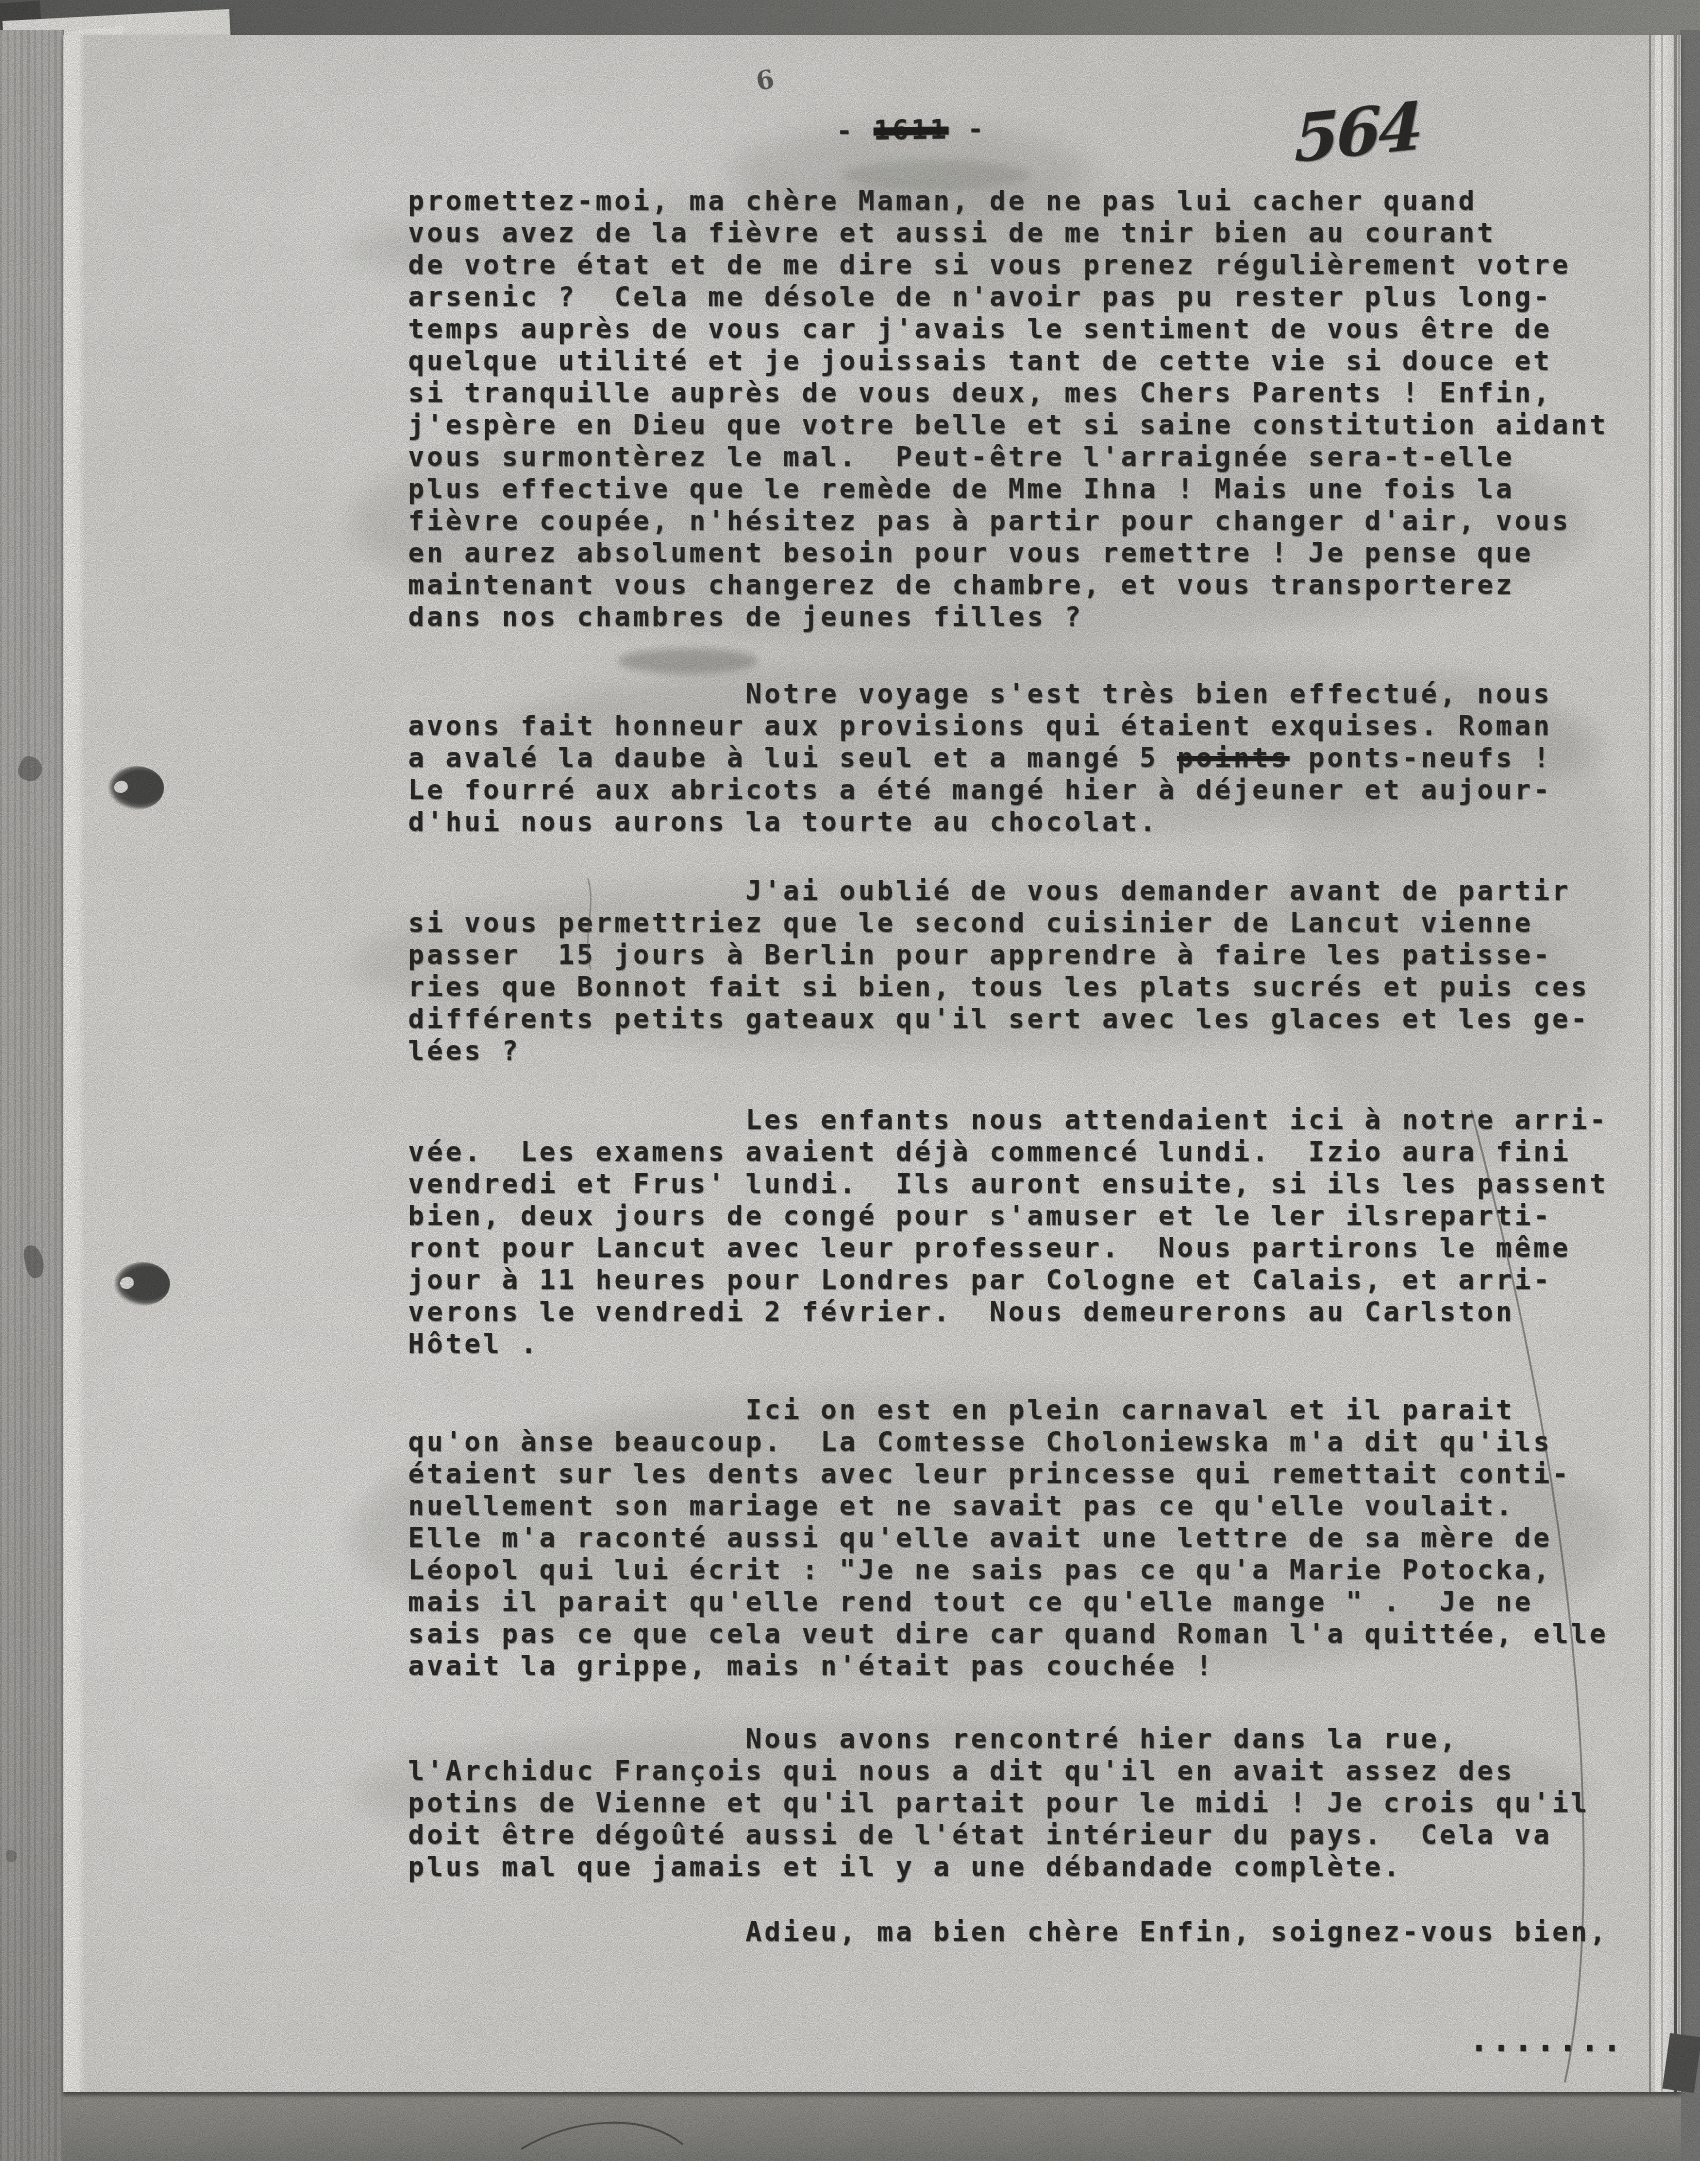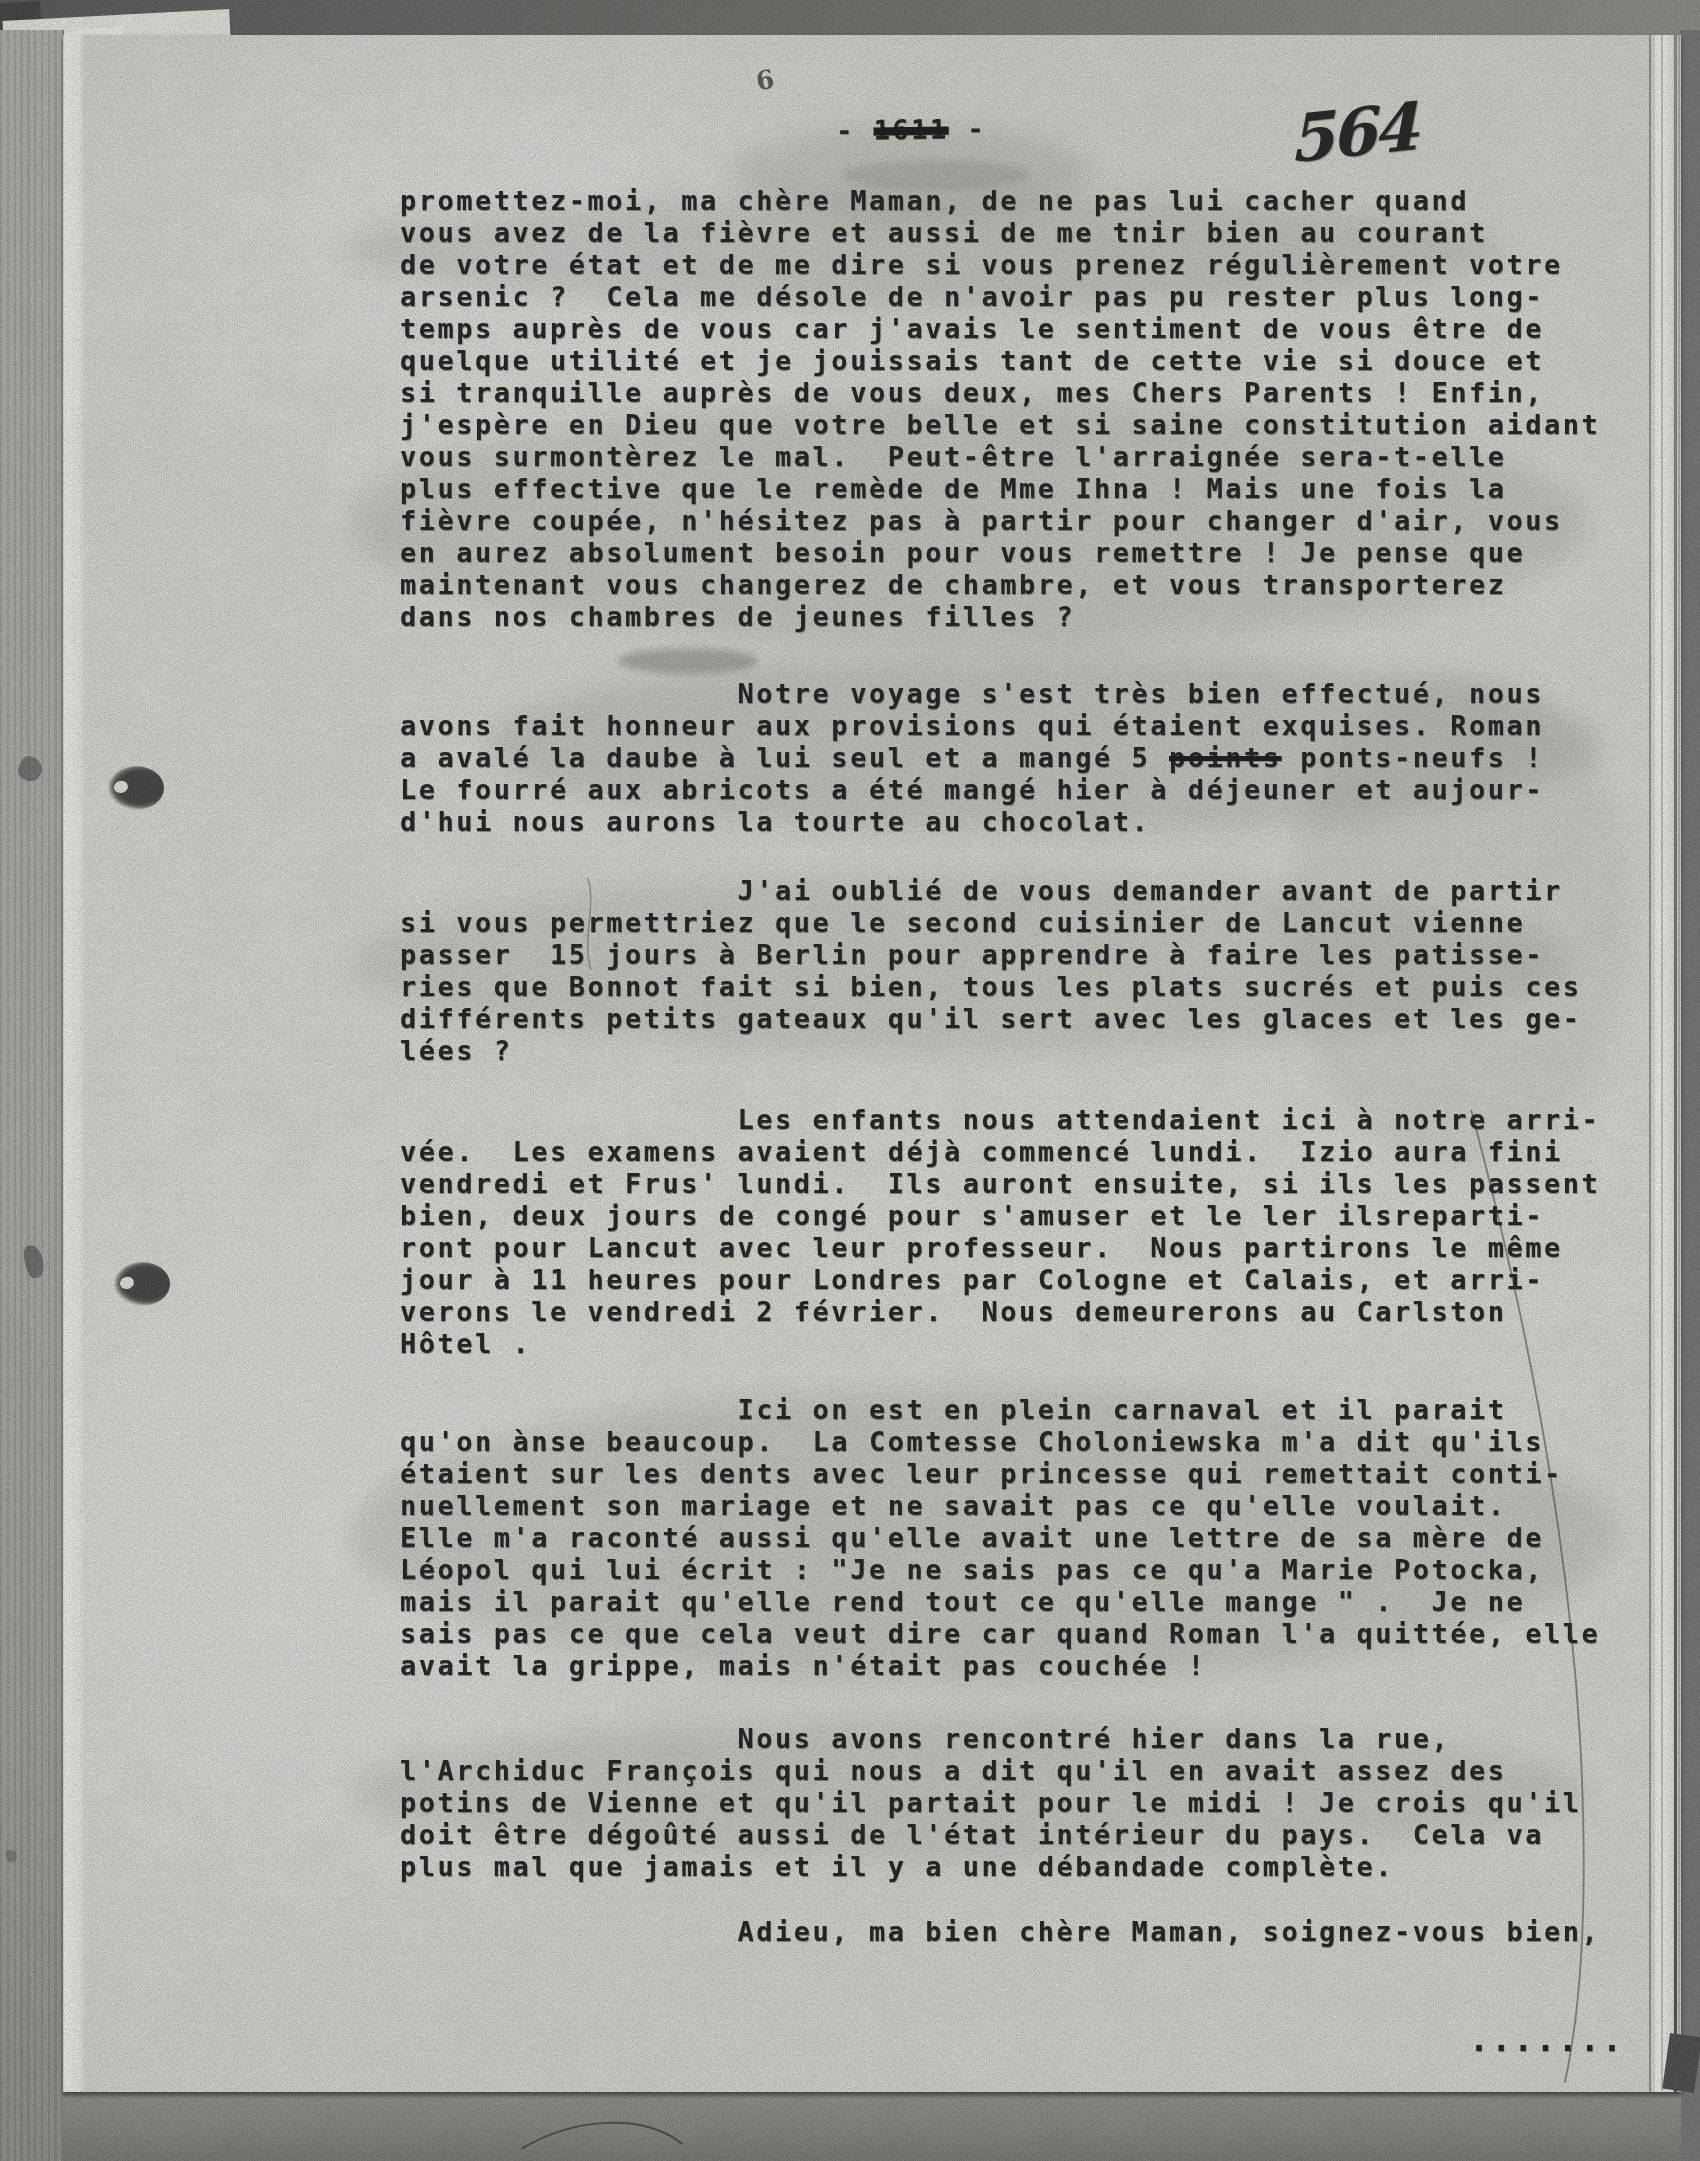--- a/index.html
+++ b/index.html
@@ -45,21 +45,21 @@
   .fold-edge{position:absolute;left:1615px;top:0;width:2.3px;height:2057px;background:rgba(150,150,146,.6);}
 
   
   .wash{position:absolute;filter:blur(12px);background:rgba(108,106,102,.16);border-radius:50%;}
   .smudge{position:absolute;filter:blur(3.8px);background:rgba(70,68,64,.30);border-radius:50%;}
 
   
   .typed{font-family:"DejaVu Sans Mono","Liberation Mono",monospace;font-size:27px;font-weight:700;
          letter-spacing:2.5px;color:#2b2927;white-space:pre;
          text-shadow:0.5px 0.6px 0.7px rgba(43,41,39,.45);}
-  .para{position:absolute;left:337px;}
+  .para{position:absolute;left:345px;}
   .line{height:32px;line-height:32px;}
   s{text-decoration:line-through;text-decoration-thickness:5.3px;text-decoration-color:#23211f;}
 
   .struck-number{position:absolute;left:773px;top:79px;transform:rotate(-0.8deg);}
   .struck-number s{text-decoration-thickness:7.6px;}
   .stray-mark{position:absolute;left:693px;top:30px;font-size:26px;font-weight:700;color:rgba(45,43,41,.7);transform:rotate(-10deg);font-family:"DejaVu Serif","Liberation Serif",serif;}
   .pagenum{position:absolute;left:1231px;top:59px;font-family:"DejaVu Serif","Liberation Serif",serif;
            font-style:italic;font-weight:700;font-size:65px;color:#2e2c2a;
            transform:rotate(-6deg) skewX(-6deg);letter-spacing:-3px;
            text-shadow:0.8px 0.8px 1.1px rgba(46,44,42,.5);}
@@ -109,21 +109,21 @@
     <div class="struck-number typed"><span>- </span><s>1611</s><span> -</span></div>
     <div class="pagenum">564</div>
 
     <div id="paragraphs">
         <div class="para typed" style="top: 150px;"><div class="line">promettez-moi, ma chère Maman, de ne pas lui cacher quand</div><div class="line">vous avez de la fièvre et aussi de me tnir bien au courant</div><div class="line">de votre état et de me dire si vous prenez régulièrement votre</div><div class="line">arsenic ?  Cela me désole de n'avoir pas pu rester plus long-</div><div class="line">temps auprès de vous car j'avais le sentiment de vous être de</div><div class="line">quelque utilité et je jouissais tant de cette vie si douce et</div><div class="line">si tranquille auprès de vous deux, mes Chers Parents ! Enfin,</div><div class="line">j'espère en Dieu que votre belle et si saine constitution aidant</div><div class="line">vous surmontèrez le mal.  Peut-être l'arraignée sera-t-elle</div><div class="line">plus effective que le remède de Mme Ihna ! Mais une fois la</div><div class="line">fièvre coupée, n'hésitez pas à partir pour changer d'air, vous</div><div class="line">en aurez absolument besoin pour vous remettre ! Je pense que</div><div class="line">maintenant vous changerez de chambre, et vous transporterez</div><div class="line">dans nos chambres de jeunes filles ?</div></div>
         <div class="para typed" style="top: 643px;"><div class="line">                  Notre voyage s'est très bien effectué, nous</div><div class="line">avons fait honneur aux provisions qui étaient exquises. Roman</div><div class="line">a avalé la daube à lui seul et a mangé 5 <s>points</s> ponts-neufs !</div><div class="line">Le fourré aux abricots a été mangé hier à déjeuner et aujour-</div><div class="line">d'hui nous aurons la tourte au chocolat.</div></div>
         <div class="para typed" style="top: 840px;"><div class="line">                  J'ai oublié de vous demander avant de partir</div><div class="line">si vous permettriez que le second cuisinier de Lancut vienne</div><div class="line">passer  15 jours à Berlin pour apprendre à faire les patisse-</div><div class="line">ries que Bonnot fait si bien, tous les plats sucrés et puis ces</div><div class="line">différents petits gateaux qu'il sert avec les glaces et les ge-</div><div class="line">lées ?</div></div>
         <div class="para typed" style="top: 1069px;"><div class="line">                  Les enfants nous attendaient ici à notre arri-</div><div class="line">vée.  Les examens avaient déjà commencé lundi.  Izio aura fini</div><div class="line">vendredi et Frus' lundi.  Ils auront ensuite, si ils les passent</div><div class="line">bien, deux jours de congé pour s'amuser et le ler ilsreparti-</div><div class="line">ront pour Lancut avec leur professeur.  Nous partirons le même</div><div class="line">jour à 11 heures pour Londres par Cologne et Calais, et arri-</div><div class="line">verons le vendredi 2 février.  Nous demeurerons au Carlston</div><div class="line">Hôtel .</div></div>
         <div class="para typed" style="top: 1359px;"><div class="line">                  Ici on est en plein carnaval et il parait</div><div class="line">qu'on ànse beaucoup.  La Comtesse Choloniewska m'a dit qu'ils</div><div class="line">étaient sur les dents avec leur princesse qui remettait conti-</div><div class="line">nuellement son mariage et ne savait pas ce qu'elle voulait.</div><div class="line">Elle m'a raconté aussi qu'elle avait une lettre de sa mère de</div><div class="line">Léopol qui lui écrit : "Je ne sais pas ce qu'a Marie Potocka,</div><div class="line">mais il parait qu'elle rend tout ce qu'elle mange " .  Je ne</div><div class="line">sais pas ce que cela veut dire car quand Roman l'a quittée, elle</div><div class="line">avait la grippe, mais n'était pas couchée !</div></div>
         <div class="para typed" style="top: 1688px;"><div class="line">                  Nous avons rencontré hier dans la rue,</div><div class="line">l'Archiduc François qui nous a dit qu'il en avait assez des</div><div class="line">potins de Vienne et qu'il partait pour le midi ! Je crois qu'il</div><div class="line">doit être dégoûté aussi de l'état intérieur du pays.  Cela va</div><div class="line">plus mal que jamais et il y a une débandade complète.</div></div>
-        <div class="para typed" style="top: 1881px;"><div class="line">                  Adieu, ma bien chère Maman, soignez-vous bien,</div></div>
+        <div class="para typed" style="top: 1881px;"><div class="line">                  Adieu, ma bien chère Enfin, soignez-vous bien,</div></div>
       </div>
 
     <div class="dots typed">.......</div>
 
     <div class="hole" style="left:45px;top:731px;">
       <div class="ring"></div>
       <div class="notch"></div>
     </div>
     <div class="hole" style="left:51px;top:1227px;">
       <div class="ring"></div>

